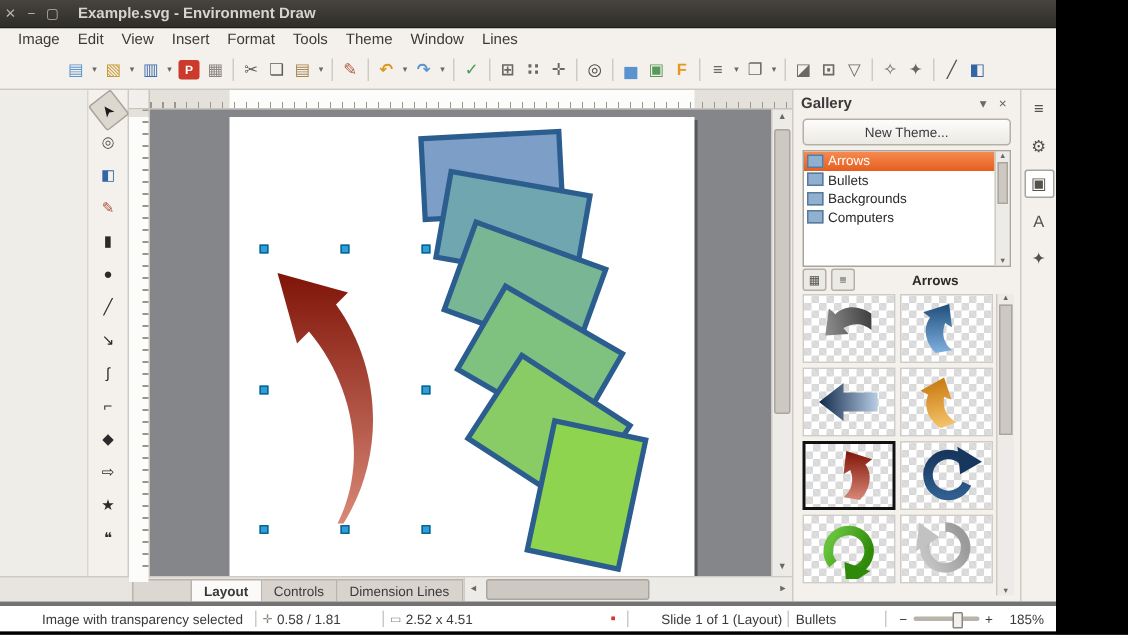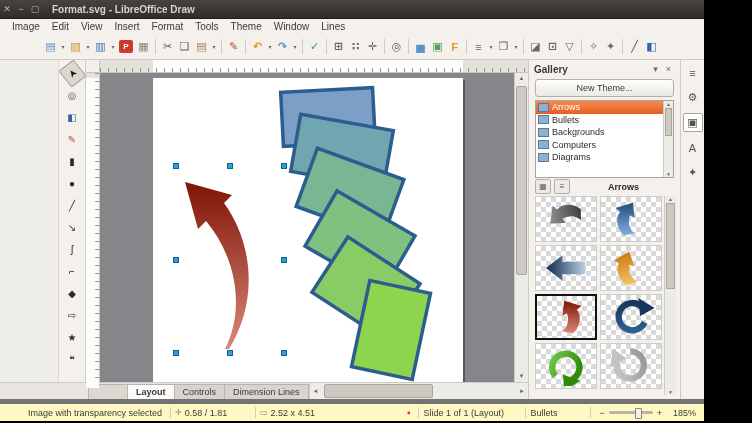--- a/index.html
+++ b/index.html
@@ -116,51 +116,51 @@
   .ts-thumb{position:absolute;left:1px;right:1px;top:1px;height:45%;background:#cdc9c2;border:1px solid #aaa69e;}
 
   
   .sidebar-strip{width:23px;background:#f4f1ec;border-left:1px solid #cfcbc4;display:flex;
     flex-direction:column;align-items:center;padding-top:3px;gap:6px;font-size:11px;flex:0 0 auto;color:#55524c;}
   .ss-icon{width:18px;height:17px;display:flex;align-items:center;justify-content:center;
     border:1px solid transparent;border-radius:2px;}
   .ss-icon.active{background:#fff;border-color:#a8a49c;}
 
   
-  .statusbar{height:17px;background:#fef9c3;border-top:5px solid #737373;display:flex;
+  .statusbar{height:17px;background:#ffffff;border-top:3px solid #737373;display:flex;
     align-items:center;font-size:9px;color:#3a3a3a;flex:0 0 auto;}
   .sb-div{width:1px;height:11px;background:#cfcbc4;margin:0 4px;}
   .sb-sel{margin-left:28px;width:138px;}
   .sb-icon{color:#8a867e;margin-right:3px;font-size:8px;}
   .sb-pos{width:76px;display:flex;align-items:center;}
   .sb-size{width:80px;display:flex;align-items:center;}
   .sb-flex{flex:1;}
   .sb-modified{color:#cc3a2b;font-size:10px;margin:0 4px;}
-  .sb-slide{width:98px;}
+  .sb-slide{width:98px;text-align:right;}
   .sb-style{width:56px;}
   .zoomctl{display:flex;align-items:center;gap:4px;margin:0 4px;}
   .zoom-track{width:44px;height:3px;background:#b8b4ac;border-radius:2px;position:relative;}
   .zoom-thumb{position:absolute;left:60%;top:-3px;width:5px;height:9px;background:#f4f1ec;
     border:1px solid #8a8680;border-radius:1px;}
   .sb-zoom{width:30px;text-align:right;margin-right:8px;}
 
   
   .desktop-right{position:absolute;left:704px;top:0;width:48px;height:423px;background:#000;}
   .desktop-bottom{position:absolute;left:0;top:421px;width:752px;height:2px;background:#000;}
 </style>
 </head>
 <body>
 
 <div class="window">
 
   <div class="titlebar">
     <span class="tb-btn">✕</span>
     <span class="tb-btn">−</span>
     <span class="tb-btn">▢</span>
-    <span class="tb-title">Format.svg - LibreOffice Draw</span>
+    <span class="tb-title">Example.svg - Environment Draw</span>
   </div>
 
   <div class="menubar" id="menubar">
       <span class="menu-item">Image</span>
       <span class="menu-item">Edit</span>
       <span class="menu-item">View</span>
       <span class="menu-item">Insert</span>
       <span class="menu-item">Format</span>
       <span class="menu-item">Tools</span>
       <span class="menu-item">Theme</span>
@@ -330,24 +330,20 @@
               <span class="theme-icon"></span>
               <span class="theme-label">Bullets</span>
             </div>
             <div class="theme-row">
               <span class="theme-icon"></span>
               <span class="theme-label">Backgrounds</span>
             </div>
             <div class="theme-row">
               <span class="theme-icon"></span>
               <span class="theme-label">Computers</span>
-            </div>
-            <div class="theme-row">
-              <span class="theme-icon"></span>
-              <span class="theme-label">Diagrams</span>
             </div>
           </div>
         <div class="list-scroll">
           <div>▲</div>
           <div class="ls-track">
               <div class="ls-thumb"></div>
             </div>
           <div>▼</div>
         </div>
       </div>

